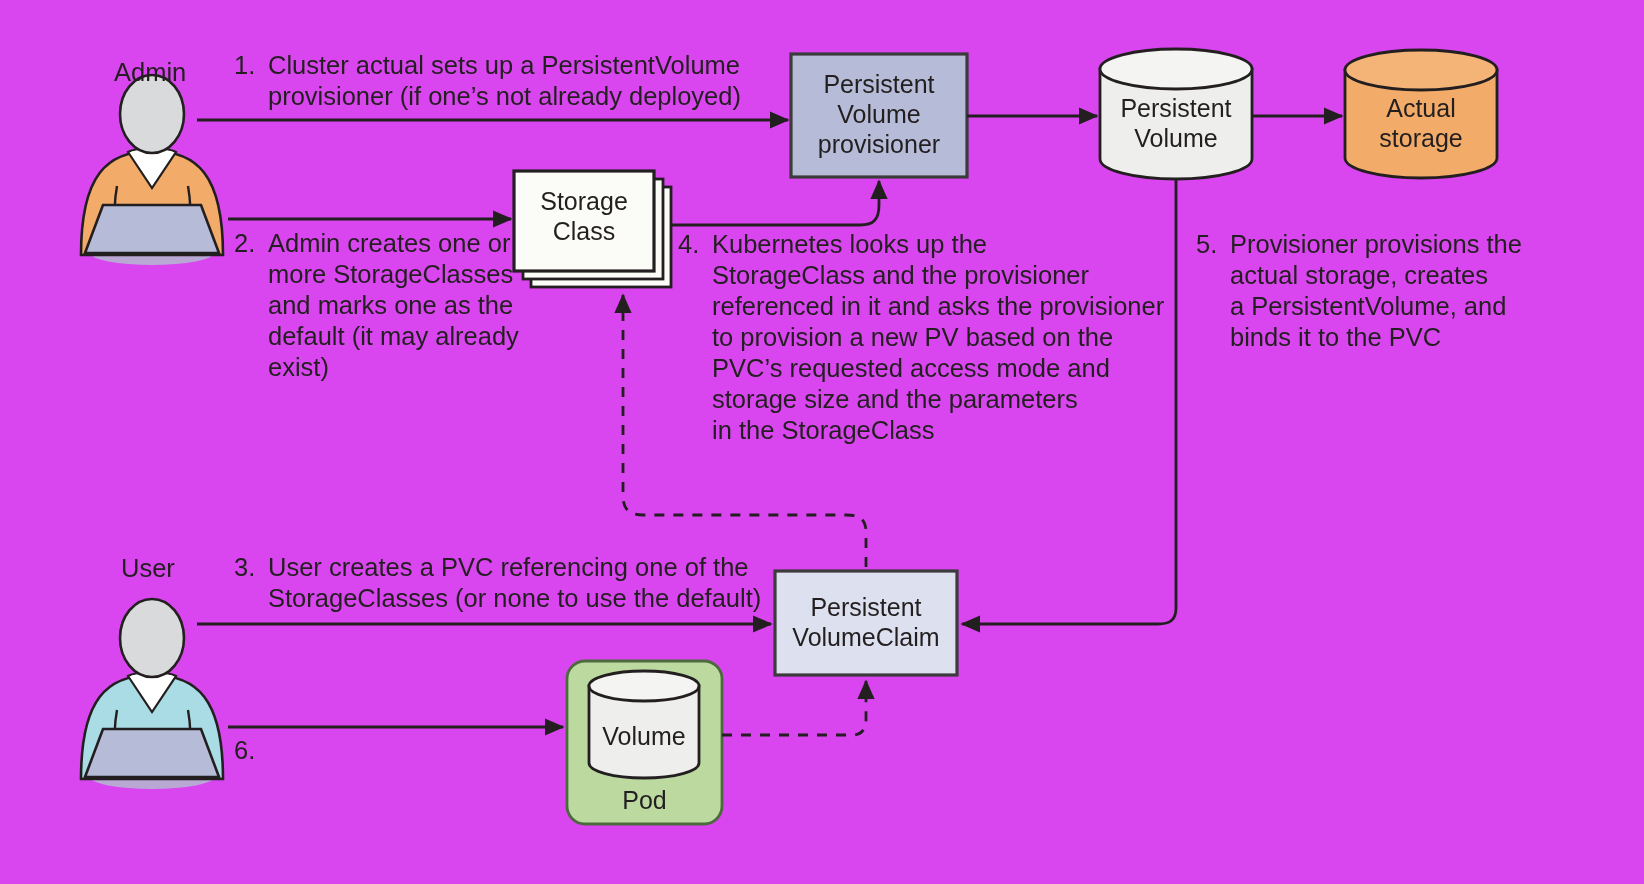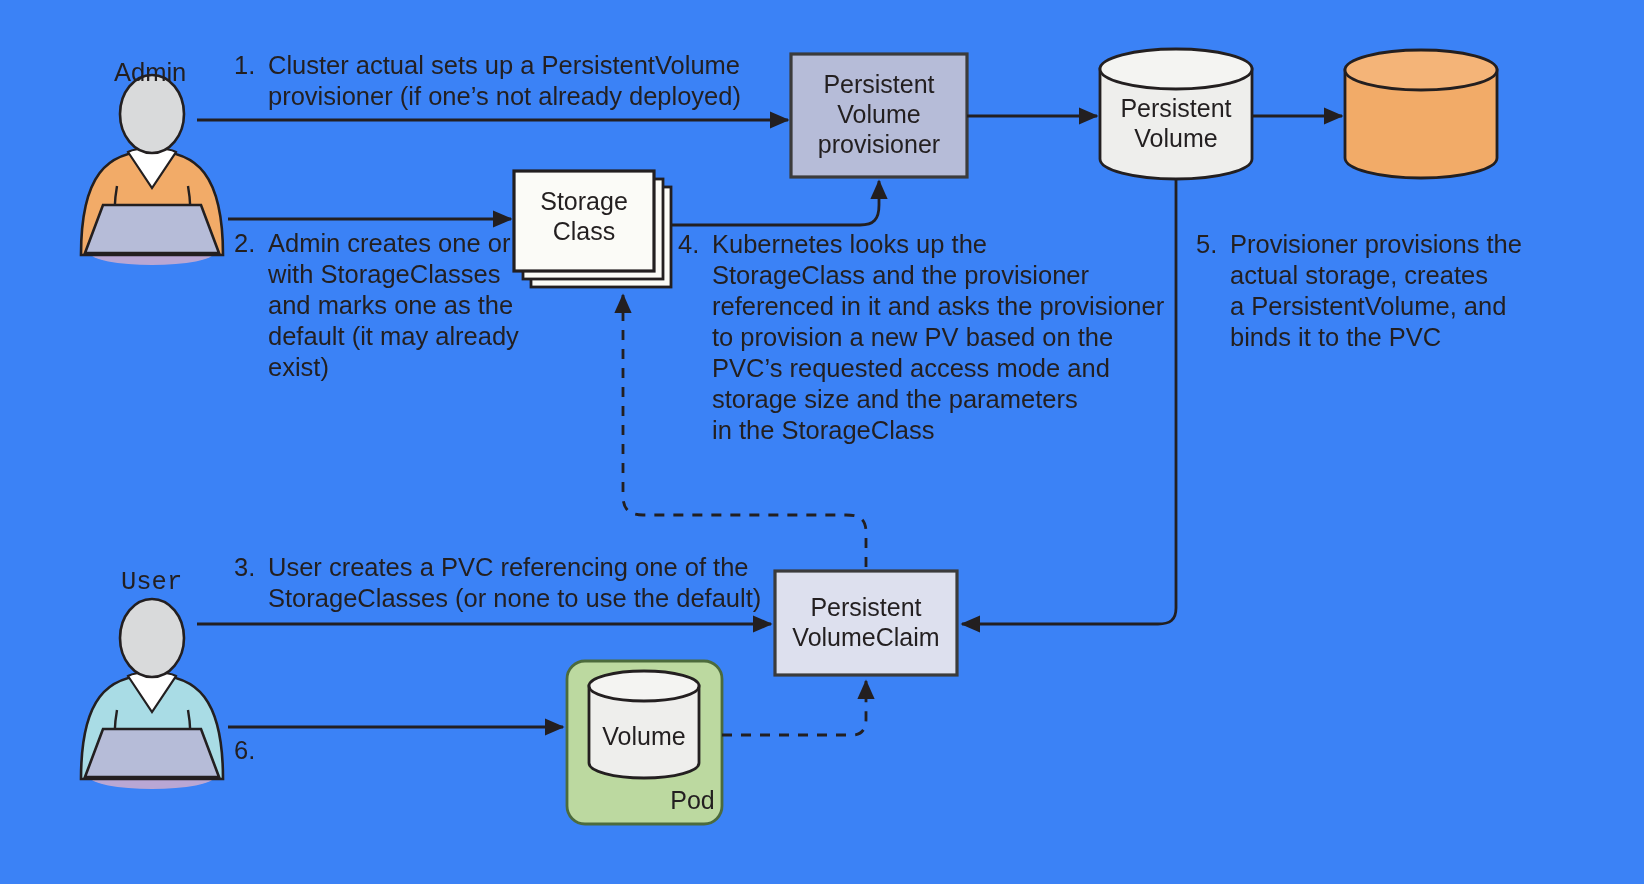--- a/index.html
+++ b/index.html
@@ -1,17 +1,17 @@
 <!DOCTYPE html>
 <html><head>
 <meta charset="utf-8">
 <style>
   html,body{margin:0;padding:0;background:#ffffff;}
   body{font-family:"Liberation Sans","DejaVu Sans",sans-serif;color:#231f20;}
-  #stage{position:relative;width:1644px;height:884px;background:#3b82f6;overflow:hidden;}
+  #stage{position:relative;width:1644px;height:884px;background:#d946ef;overflow:hidden;}
   svg.layer{position:absolute;left:0;top:0;width:1644px;height:884px;}
   .txt{position:absolute;white-space:pre;line-height:31px;font-size:25.5px;color:#231f20;}
   .step{display:flex;}
   .step .num{width:34px;flex:0 0 34px;}
   .step .body{display:block;}
   .nodelabel{position:absolute;text-align:center;line-height:30px;font-size:25px;color:#231f20;white-space:pre;}
   .persontitle{position:absolute;font-size:25.5px;color:#231f20;white-space:pre;}
 </style>
 </head>
 <body>
@@ -84,44 +84,46 @@
       <line x1="228" y1="727" x2="563" y2="727"></line>
     </g>
 
     <g fill="none" stroke="#231f20" stroke-width="2.8" stroke-dasharray="10 9" marker-end="url(#arrow)">
       <path d="M866,567 L866,533 C866,519 860,515 846,515 L643,515 C629,515 623,509 623,496 L623,295"></path>
       <path d="M722,735 L852,735 C862,735 866,729 866,719 L866,681"></path>
     </g>
   </svg>
 
   <div class="persontitle" style="left:114px;top:58px;">Admin</div>
-  <div class="persontitle" style="left:121px;top:568px;font-family:Liberation Mono, monospace;">User</div>
+  <div class="persontitle" style="left:121px;top:554px;">User</div>
 
   <div class="nodelabel" style="left:791px;top:69px;width:176px;">Persistent
 Volume
 provisioner</div>
   <div class="nodelabel" style="left:1100px;top:93px;width:152px;">Persistent
 Volume</div>
+  <div class="nodelabel" style="left:1345px;top:93px;width:152px;">Actual
+storage</div>
   <div class="nodelabel" style="left:514px;top:186px;width:140px;">Storage
 Class</div>
   <div class="nodelabel" style="left:775px;top:592px;width:182px;">Persistent
 VolumeClaim</div>
   <div class="nodelabel" style="left:589px;top:721px;width:110px;">Volume</div>
-  <div class="nodelabel" style="left:567px;top:785px;width:155px;padding-left:48px;">Pod</div>
+  <div class="nodelabel" style="left:567px;top:785px;width:155px;">Pod</div>
 
   <div class="txt step" style="left:234px;top:50px;">
     <span class="num">1.</span>
     <span class="body">Cluster actual sets up a PersistentVolume
 provisioner (if one’s not already deployed)</span>
   </div>
 
   <div class="txt step" style="left:234px;top:228px;">
     <span class="num">2.</span>
     <span class="body">Admin creates one or
-with StorageClasses
+more StorageClasses
 and marks one as the
 default (it may already
 exist)</span>
   </div>
 
   <div class="txt step" style="left:234px;top:552px;">
     <span class="num">3.</span>
     <span class="body">User creates a PVC referencing one of the
 StorageClasses (or none to use the default)</span>
   </div>

